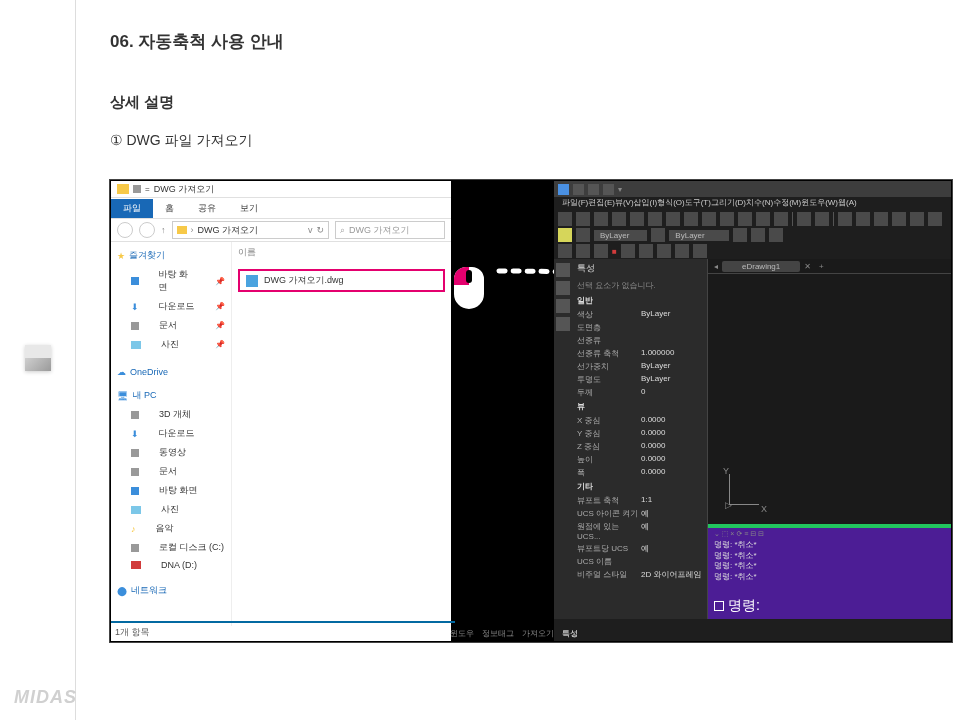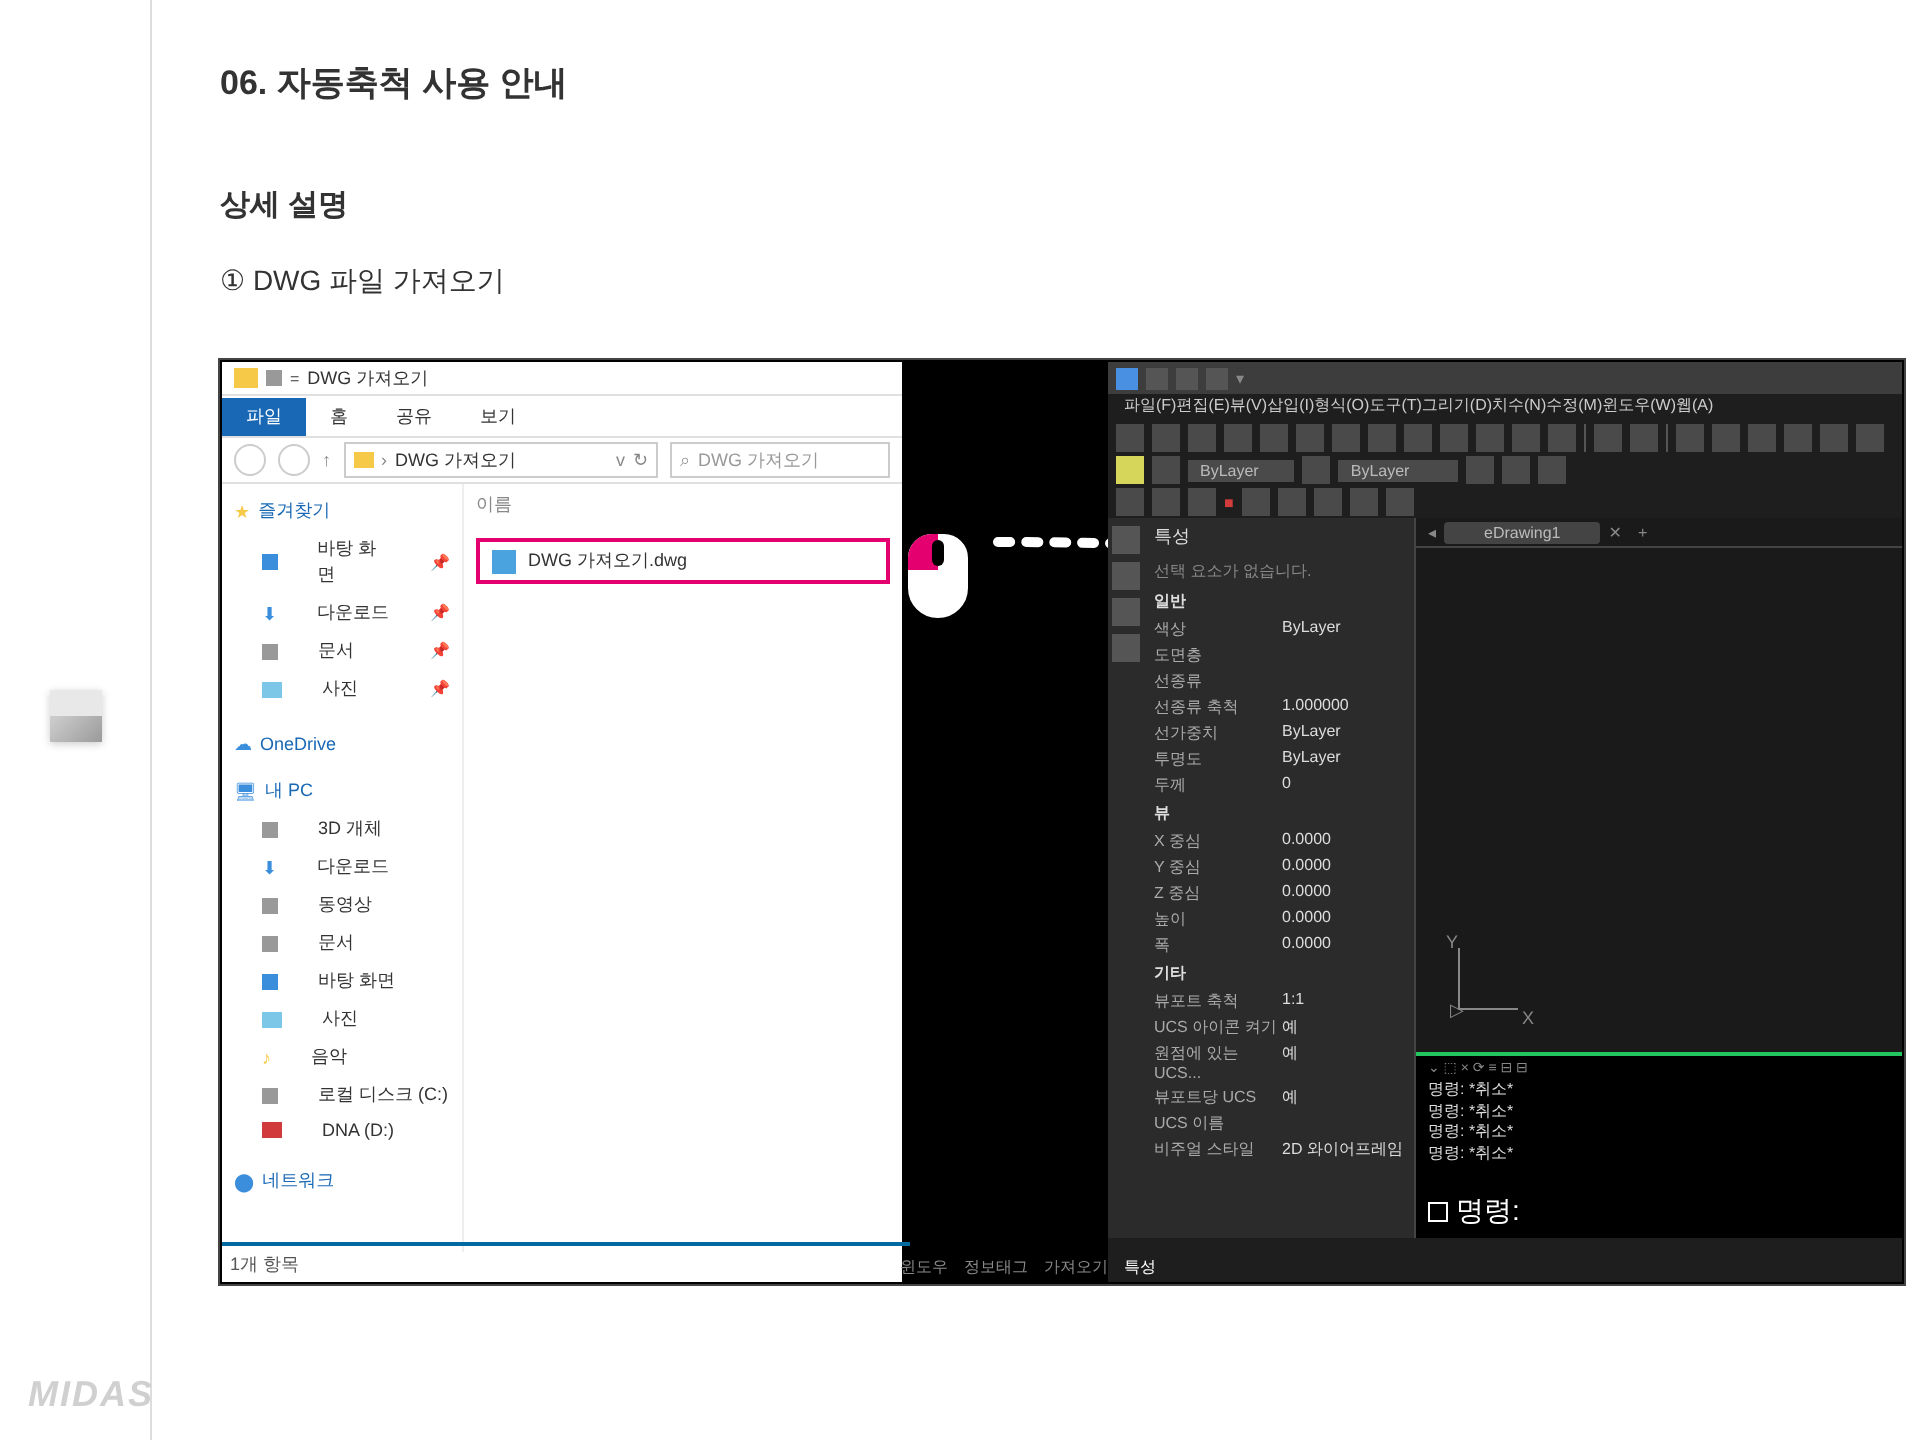--- a/index.html
+++ b/index.html
@@ -60,21 +60,21 @@
 .draw-tab{position:absolute;left:0;top:0;right:0;height:14px;display:flex;align-items:center;padding-left:6px;border-bottom:1px solid #444;gap:4px}
 .draw-tab .t{background:#444;padding:1px 20px;border-radius:2px;font-size:8px}
 .axes{position:absolute;left:15px;bottom:115px;color:#888;font-size:9px}
 .axes .y{position:absolute;left:0;top:-38px}
 .axes .x{position:absolute;left:38px;top:0}
 .axes .l1{position:absolute;left:6px;top:-30px;width:1px;height:30px;background:#888}
 .axes .l2{position:absolute;left:6px;top:0;width:30px;height:1px;background:#888}
 .model-tabs{position:absolute;left:0;bottom:76px;height:14px;display:flex;padding-left:6px;gap:0;font-size:8px}
 .model-tabs .mt{padding:1px 20px;background:#3a3a3a;margin-right:2px}
 .model-tabs .mt.a{color:#fff;font-weight:700}
-.cmd{position:absolute;left:0;bottom:0;right:0;padding:2px 6px 4px;border-top:2px solid #22c55e;background:#000000}
+.cmd{position:absolute;left:0;bottom:0;right:0;padding:2px 6px 4px;border-top:4px solid #22c55e;background:#4c1d95}
 .cmd-line{font-size:8px;color:#ddd;line-height:1.3}
 .cmd-input{font-size:14px;color:#fff;margin-top:15px;display:flex;align-items:center;gap:4px}
 .cmd-box{width:8px;height:8px;border:1px solid #fff;display:inline-block}
 .cad-status{position:absolute;left:-112px;bottom:0;height:16px;display:flex;align-items:center;gap:8px;color:#888;font-size:8px;padding-left:8px}
 .brand{position:absolute;left:14px;bottom:12px;font-weight:700;color:#d0d0d0;font-size:18px;letter-spacing:1px;font-style:italic}
 .blu{width:8px;height:8px;background:#3b8edb;display:inline-block}
 .gry{width:8px;height:8px;background:#999;display:inline-block}
 .blu-f{width:10px;height:8px;background:#f7c948;display:inline-block}
 .red-d{width:10px;height:8px;background:#d13b3b;display:inline-block}
 .pic{width:10px;height:8px;background:#7cc7e8;display:inline-block}

